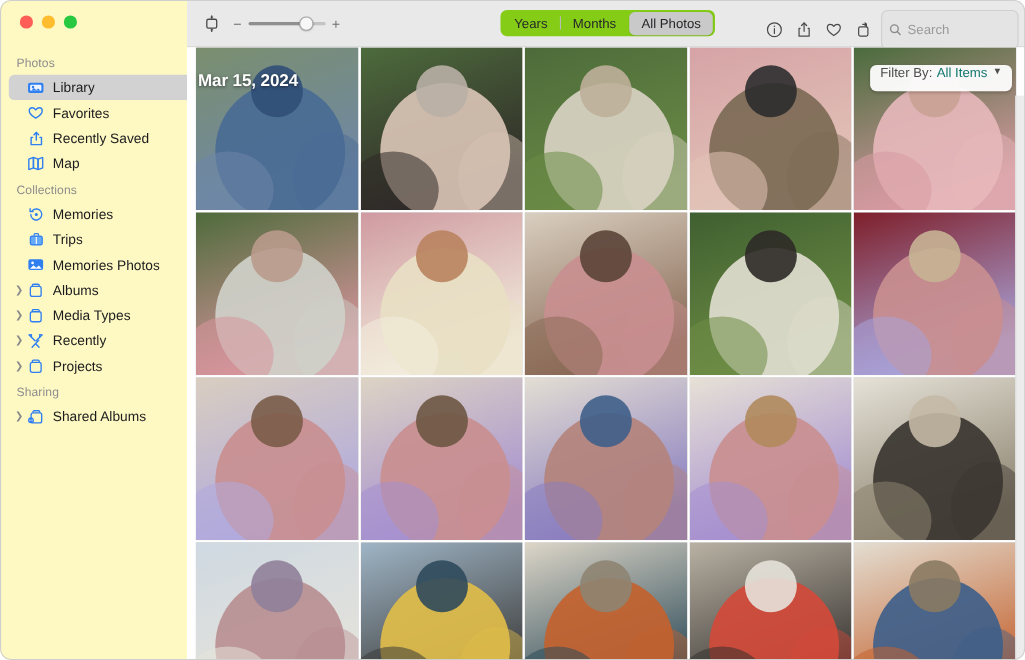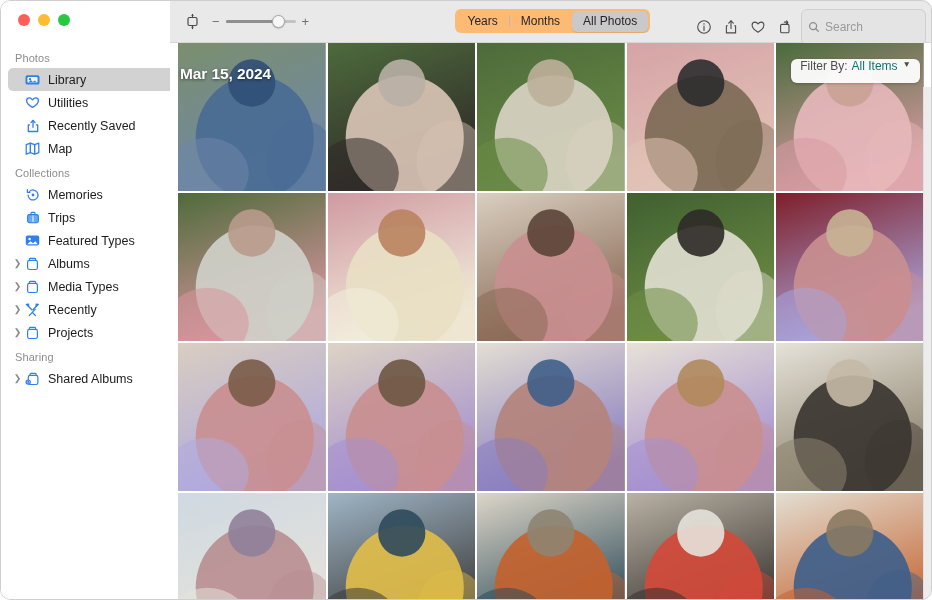--- a/index.html
+++ b/index.html
@@ -14,21 +14,21 @@
     width: 932px; height: 600px;
     background: #e9e9e9;
     border-radius: 10px;
     overflow: hidden;
   }
 
   
   #sidebar {
     position: absolute; left: 0; top: 0;
     width: 192px; height: 600px;
-    background: #ffffff;
+    background: #fef9c3;
     border-right: 1px solid #d2d2d2;
   }
   .traffic-lights {
     position: absolute; left: 18px; top: 14px;
     display: flex; gap: 8px;
   }
   .tl { width: 12px; height: 12px; border-radius: 50%; }
   .tl.red    { background: #ff5f57; }
   .tl.yellow { background: #febc2e; }
   .tl.green  { background: #28c840; }
@@ -101,21 +101,21 @@
     box-shadow: 0 0.5px 1.5px rgba(0,0,0,0.28);
   }
 
   .tb-center {
     position: absolute; left: 285px; top: 9px;
     display: flex; align-items: center;
   }
   .segmented {
     display: flex; align-items: center;
     height: 24px;
-    background: #fdba74;
+    background: #84cc16;
     border-radius: 6px;
     padding: 1.5px;
   }
   .seg {
     position: relative;
     height: 21px; line-height: 21px;
     padding: 0 11px;
     font-size: 12px; color: #26262a;
     border-radius: 5px;
     white-space: nowrap;
@@ -230,21 +230,21 @@
           </span>
           <span class="side-label">Library</span>
         </div>
         <div class="side-row">
           <span class="chev empty">❯</span>
           <span class="side-icon">
             <svg width="15" height="13" viewBox="0 0 15 13" fill="none" stroke="#2f7ff0" stroke-width="1.3" stroke-linejoin="round">
               <path d="M7.5 11.4S1.6 8.1 1.6 4.7c0-1.6 1.3-2.8 2.7-2.8 1.2 0 2.2.7 3.2 2 1-1.3 2-2 3.2-2 1.4 0 2.7 1.2 2.7 2.8 0 3.4-5.9 6.7-5.9 6.7z"></path>
             </svg>
           </span>
-          <span class="side-label">Utilities</span>
+          <span class="side-label">Favorites</span>
         </div>
         <div class="side-row">
           <span class="chev empty">❯</span>
           <span class="side-icon">
             <svg width="14" height="14" viewBox="0 0 14 14" fill="none" stroke="#2f7ff0" stroke-width="1.3" stroke-linecap="round" stroke-linejoin="round">
               <path d="M3.6 5.9H2.3v6.6h9.4V5.9h-1.3"></path>
               <path d="M7 1.5v6.8"></path>
               <path d="M4.9 3.6L7 1.5l2.1 2.1"></path>
             </svg>
           </span>
@@ -287,21 +287,21 @@
         </div>
         <div class="side-row">
           <span class="chev empty">❯</span>
           <span class="side-icon">
             <svg width="15" height="13" viewBox="0 0 15 13">
               <rect x="0.8" y="1.6" width="13.4" height="9.8" rx="1.8" fill="#2f7ff0"></rect>
               <circle cx="4.6" cy="5" r="1.2" fill="#ffffff"></circle>
               <path d="M2.2 10.3l3.3-3.1 2.4 2.1 2.4-2 2.6 3z" fill="#ffffff"></path>
             </svg>
           </span>
-          <span class="side-label">Featured Types</span>
+          <span class="side-label">Memories Photos</span>
         </div>
         <div class="side-row">
           <span class="chev">❯</span>
           <span class="side-icon">
             <svg width="13" height="14" viewBox="0 0 13 14" fill="none" stroke="#2f7ff0" stroke-width="1.2">
               <rect x="1.6" y="3.4" width="9.8" height="9.1" rx="1.8"></rect>
               <path d="M3.4 3.2V2.3c0-0.5 0.4-0.9 0.9-0.9h4.4c0.5 0 0.9 0.4 0.9 0.9v0.9"></path>
             </svg>
           </span>
           <span class="side-label">Albums</span>

